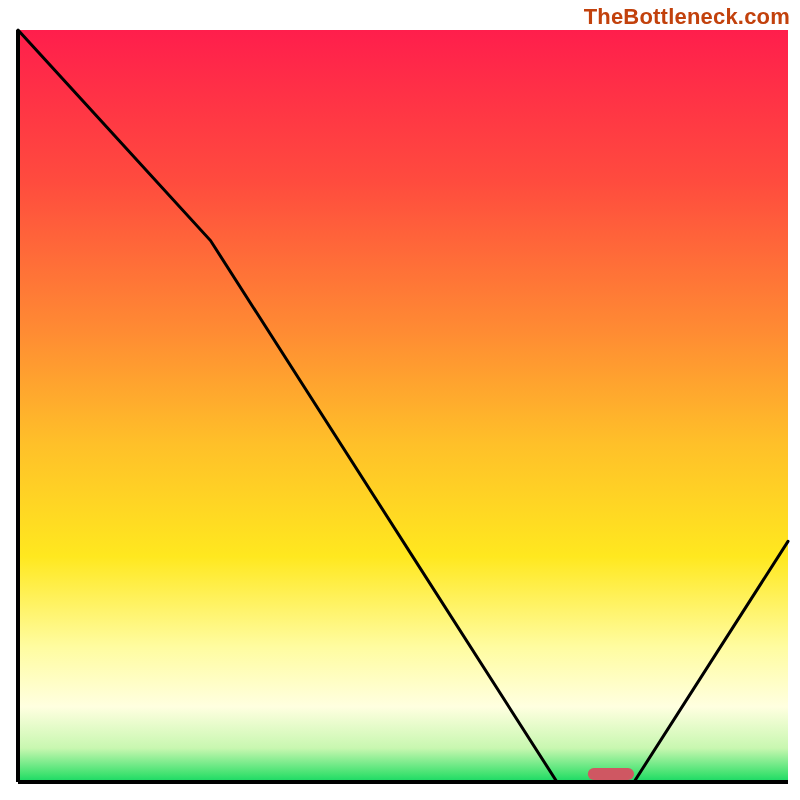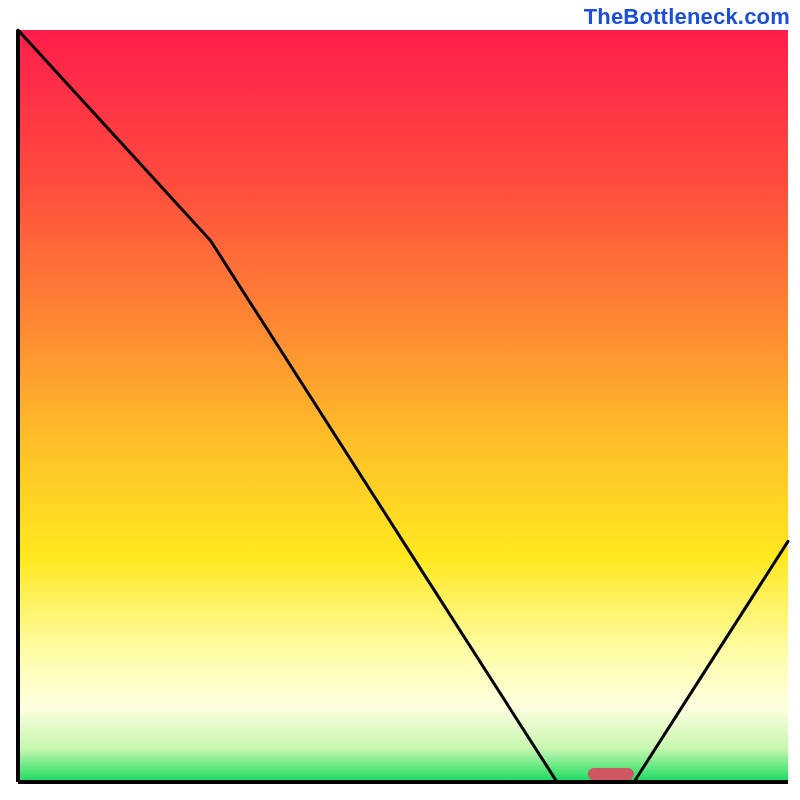--- a/index.html
+++ b/index.html
@@ -15,21 +15,21 @@
     width: 800px;
     height: 800px;
     background: #ffffff;
   }
   .watermark {
     position: absolute;
     top: 4px;
     right: 10px;
     font-size: 22px;
     font-weight: 600;
-    color: #1d4ed8;
+    color: #c2410c;
     letter-spacing: 0.2px;
   }
   svg {
     display: block;
   }
 </style>
 </head>
 <body>
 
 <div class="frame">

